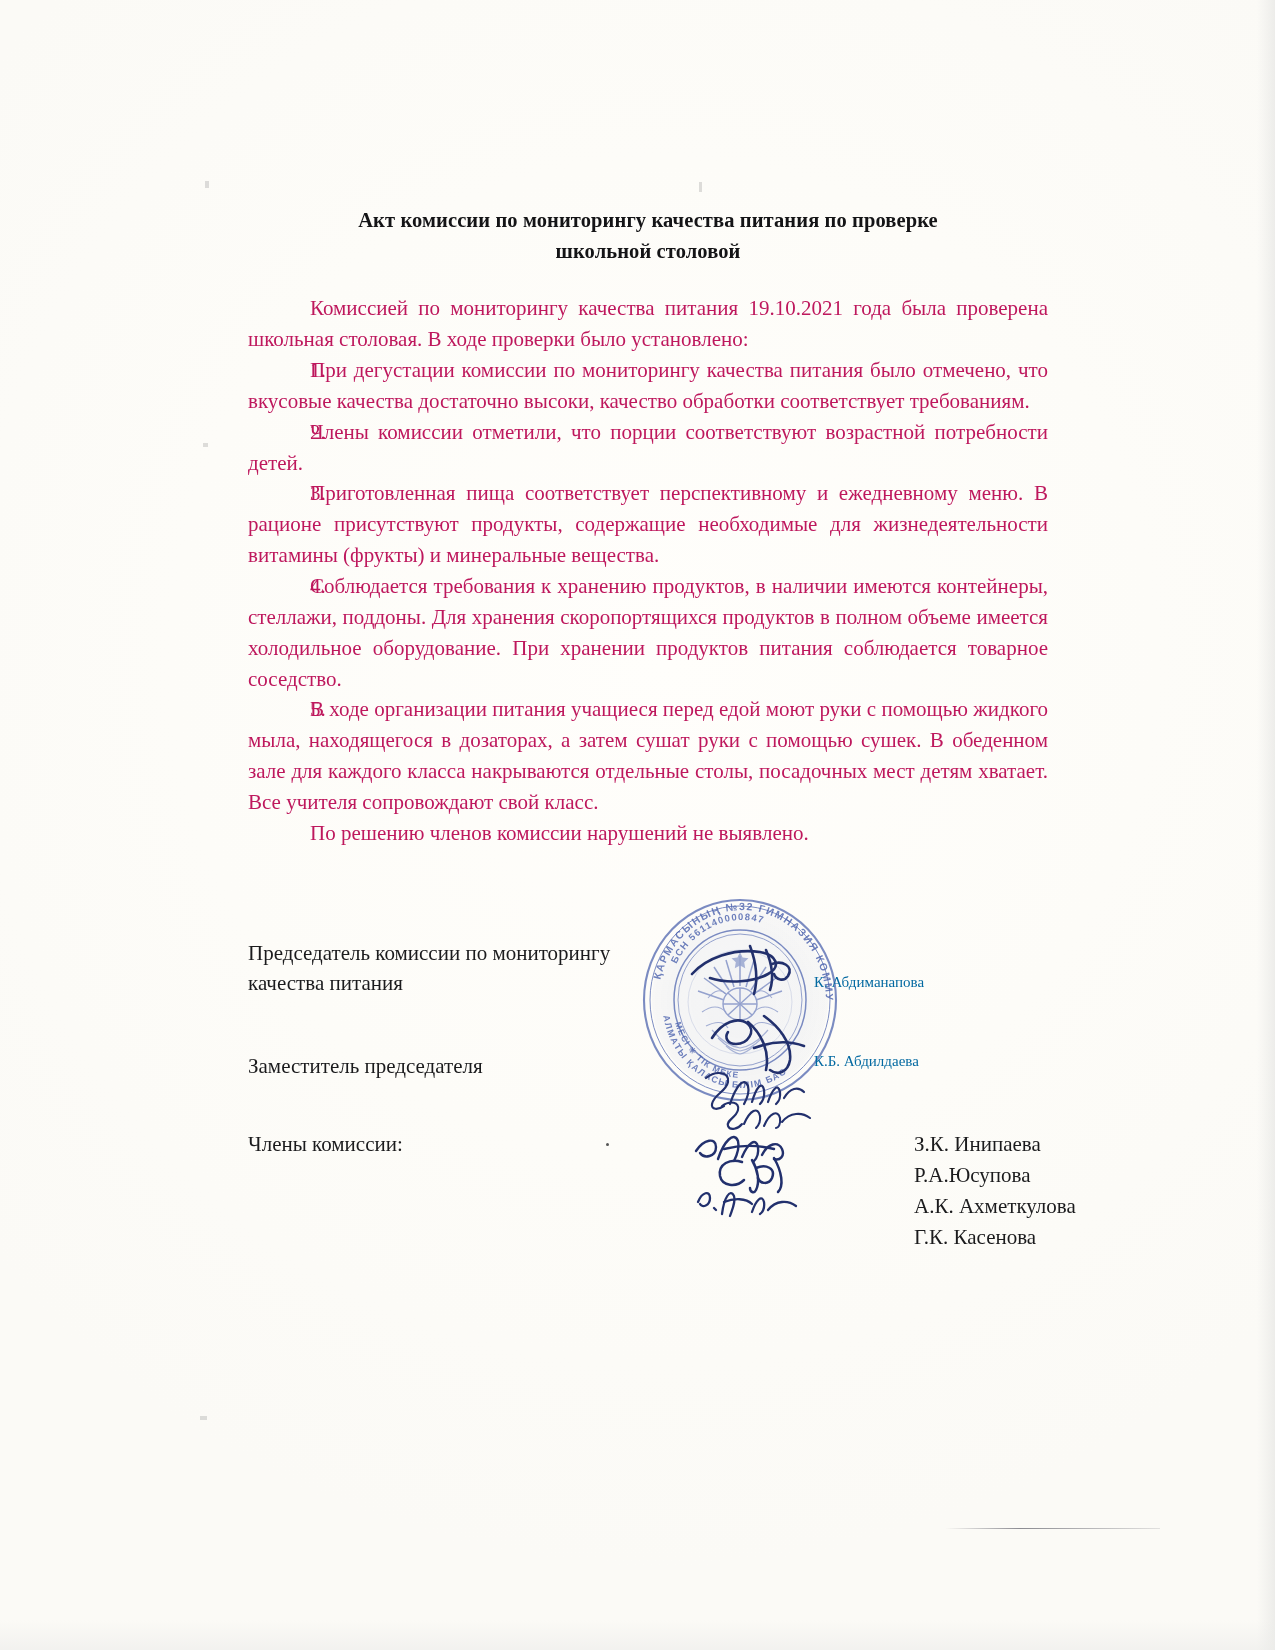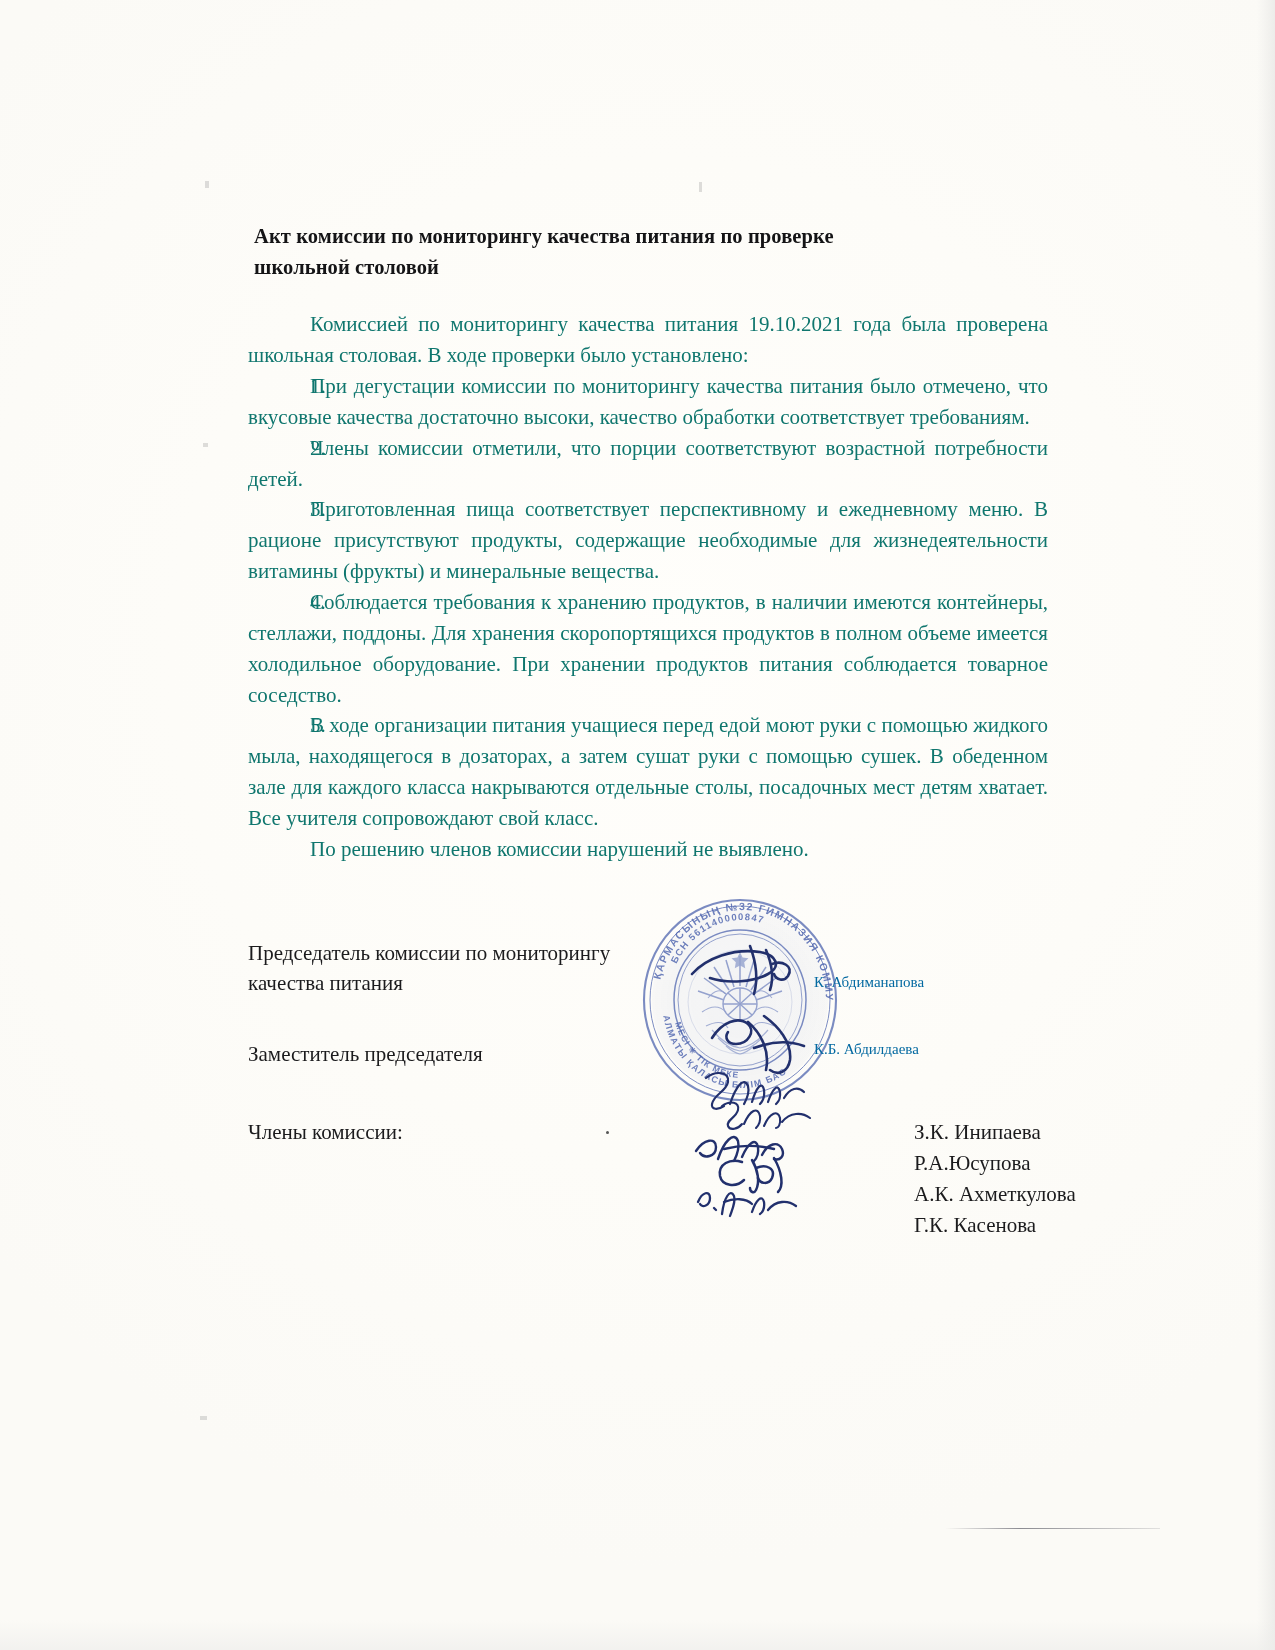--- a/index.html
+++ b/index.html
@@ -60,40 +60,40 @@
   
   .doc-body {
     position: absolute;
     left: 248px;
     top: 205px;
     width: 800px;
   }
 
   
   .doc-title {
-    text-align: left;
+    text-align: center;
     font-weight: bold;
     font-size: 20.5px;
     line-height: 1.52;
     letter-spacing: 0.1px;
     color: #141416;
-    margin: 16px 0 26px 0;
+    margin: 0 0 26px 0;
     padding: 0 6px;
   }
   .doc-title .title-line-1 { display: block; }
   .doc-title .title-line-2 { display: block; }
 
   
   .para {
     margin: 0;
     font-size: 21px;
     line-height: 1.47;
     text-align: justify;
     text-justify: inter-word;
-    color: #0f766e;
+    color: #be185d;
     hyphens: none;
   }
   .para.indent {
     text-indent: 62px;
   }
   .para.numbered {
     text-indent: 0;
     padding-left: 0;
   }
   .num-label {
@@ -123,21 +123,21 @@
     position: absolute;
     left: 566px;
     white-space: nowrap;
     font-size: 15px;
     color: #0369a1;
   }
 
   .chair-row { margin-bottom: 0; }
   .chair-name { top: 34px; }
 
-  .deputy-row { margin-top: 40px; }
+  .deputy-row { margin-top: 52px; }
   .deputy-name { top: 0px; }
 
   .members-row { margin-top: 48px; }
 
   .members-list {
     position: absolute;
     left: 548px;
     top: 0;
     width: 420px;
   }

